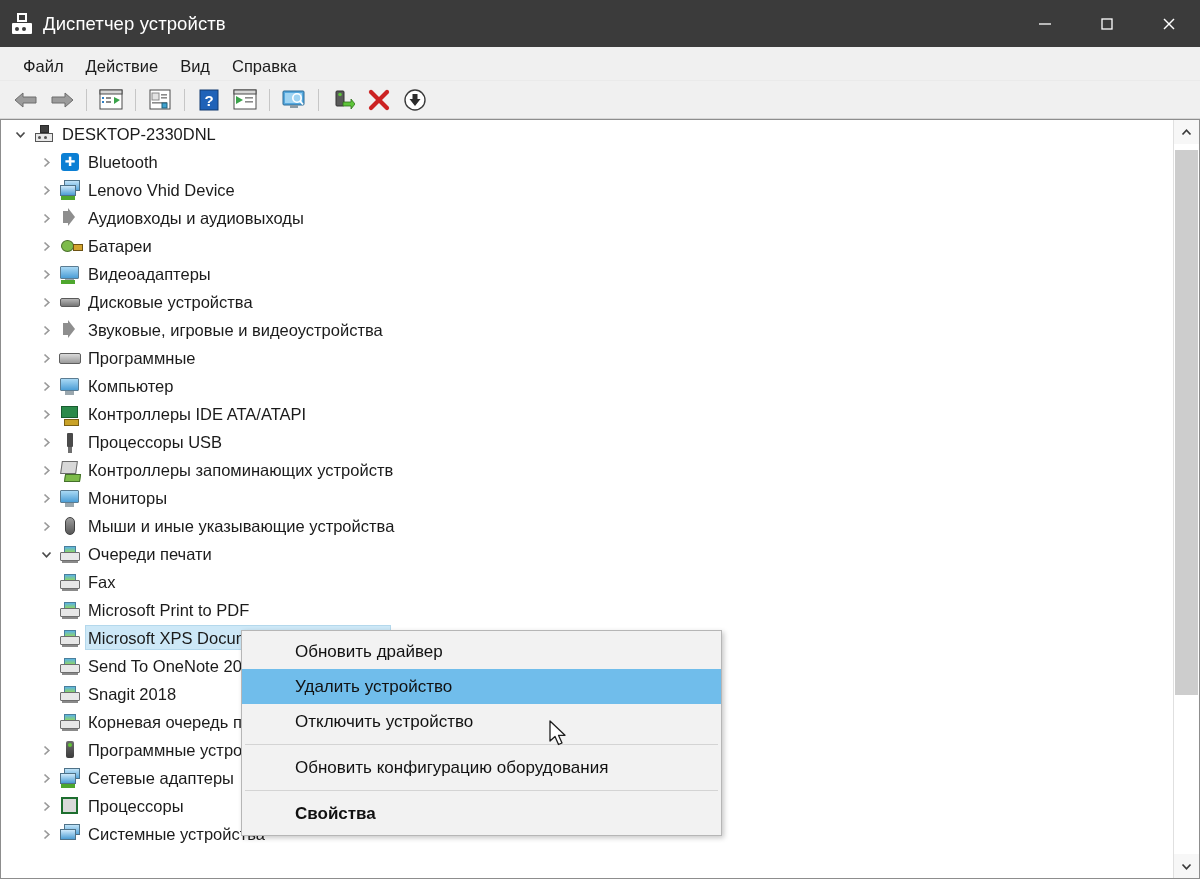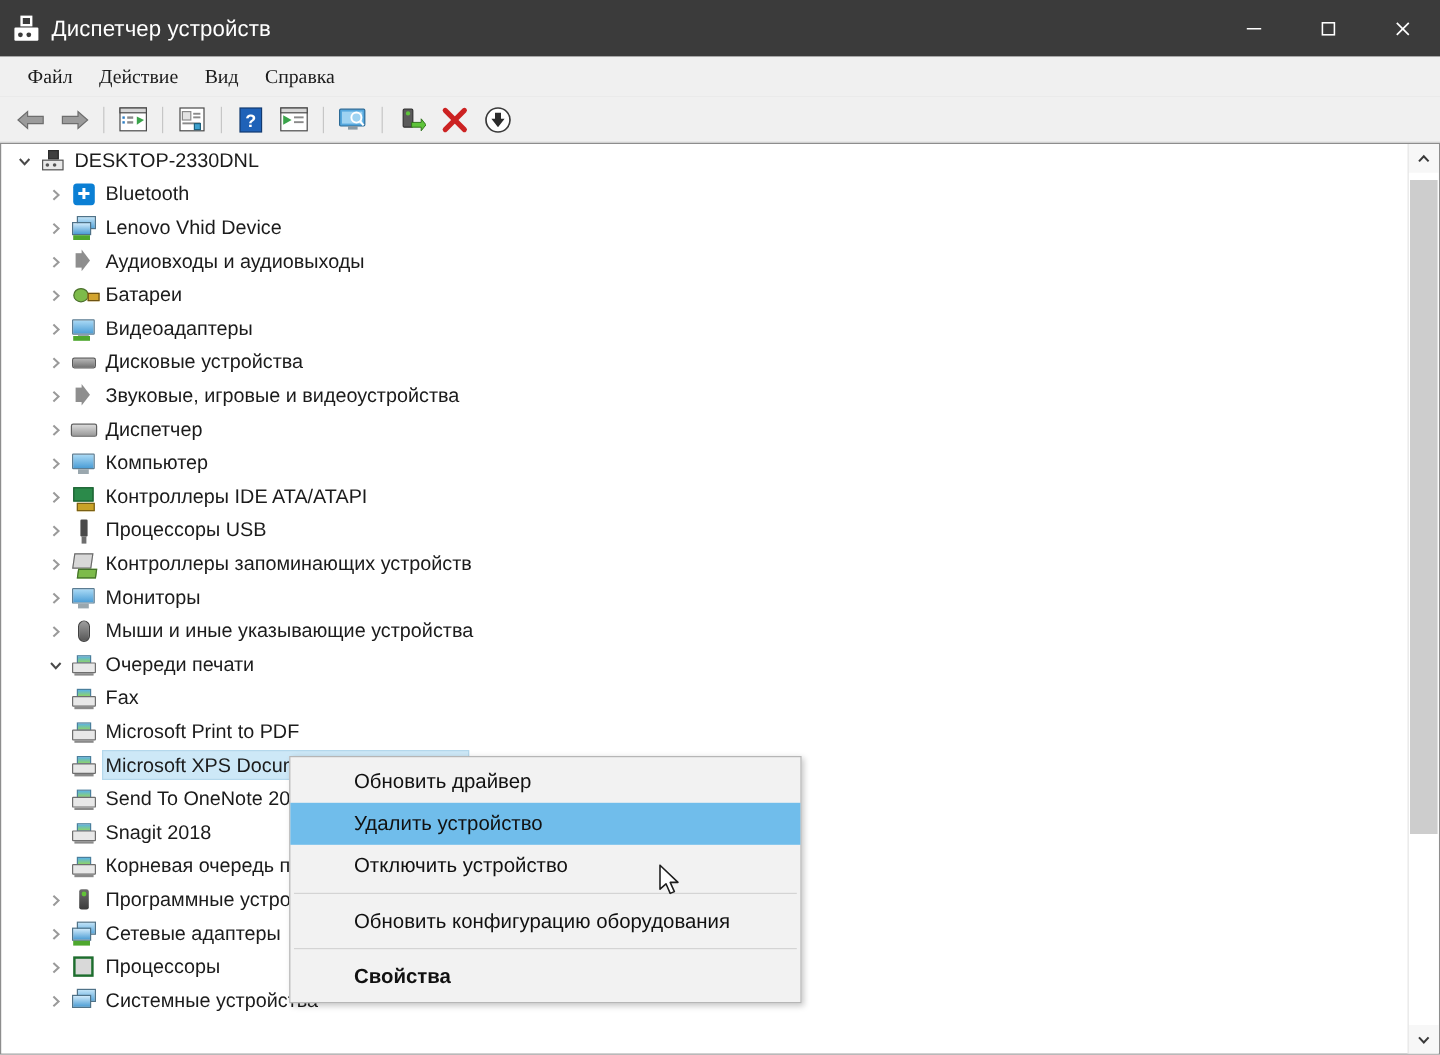--- a/index.html
+++ b/index.html
@@ -64,24 +64,23 @@
   .win-btn {
     width: 62px; height: 47px;
     display: flex; align-items: center; justify-content: center;
   }
   .win-btn svg { display: block; }
 
   
   .menubar {
     height: 34px; flex: 0 0 34px;
     background: #f0f0f0;
-    display: flex; align-items: center;
+    display: flex; align-items: flex-end;
     padding-left: 12px;
     border-bottom: 1px solid #eaeaea;
-    font-family: Liberation Serif, serif;
   }
   .menu-item {
     font-size: 16.5px;
     color: #1c1c1c;
     padding: 4px 11px;
     white-space: nowrap;
   }
 
   
   .toolbar {
@@ -351,21 +350,21 @@
     white-space: nowrap; overflow: hidden;
   }
   .status-div { width: 1px; height: 22px; background: #cfcfcf; }
   .status-pane2 { flex: 0 0 205px; }
   .status-pane3 { flex: 1 1 auto; }
 
   
   .ctx-menu {
     position: absolute;
     left: 240px; top: 637px;
-    width: 427px;
+    width: 481px;
     background: #f2f2f2;
     border: 1px solid #b6b6b6;
     box-shadow: 2px 2px 5px rgba(0,0,0,0.22);
     z-index: 50;
     padding: 3px 0 4px 0;
     text-align: center;
   }
   .ctx-item {
     height: 35px;
     display: flex; align-items: center;
@@ -644,21 +643,21 @@
       <div class="tree-row depth2">
         <div class="row-inner">
           <div class="chev">
             <svg width="13" height="13" viewBox="0 0 13 13">
                 <polyline points="4.5,2.5 8.8,6.5 4.5,10.5" fill="none" stroke="#9a9a9a" stroke-width="1.7"></polyline>
               </svg>
           </div>
           <div class="ticon">
               <div class="ic-keyboard"></div>
             </div>
-          <div class="label">Диспетчер</div>
+          <div class="label">Программные</div>
         </div>
       </div>
 
       <div class="tree-row depth2">
         <div class="row-inner">
           <div class="chev">
             <svg width="13" height="13" viewBox="0 0 13 13">
                 <polyline points="4.5,2.5 8.8,6.5 4.5,10.5" fill="none" stroke="#9a9a9a" stroke-width="1.7"></polyline>
               </svg>
           </div>

